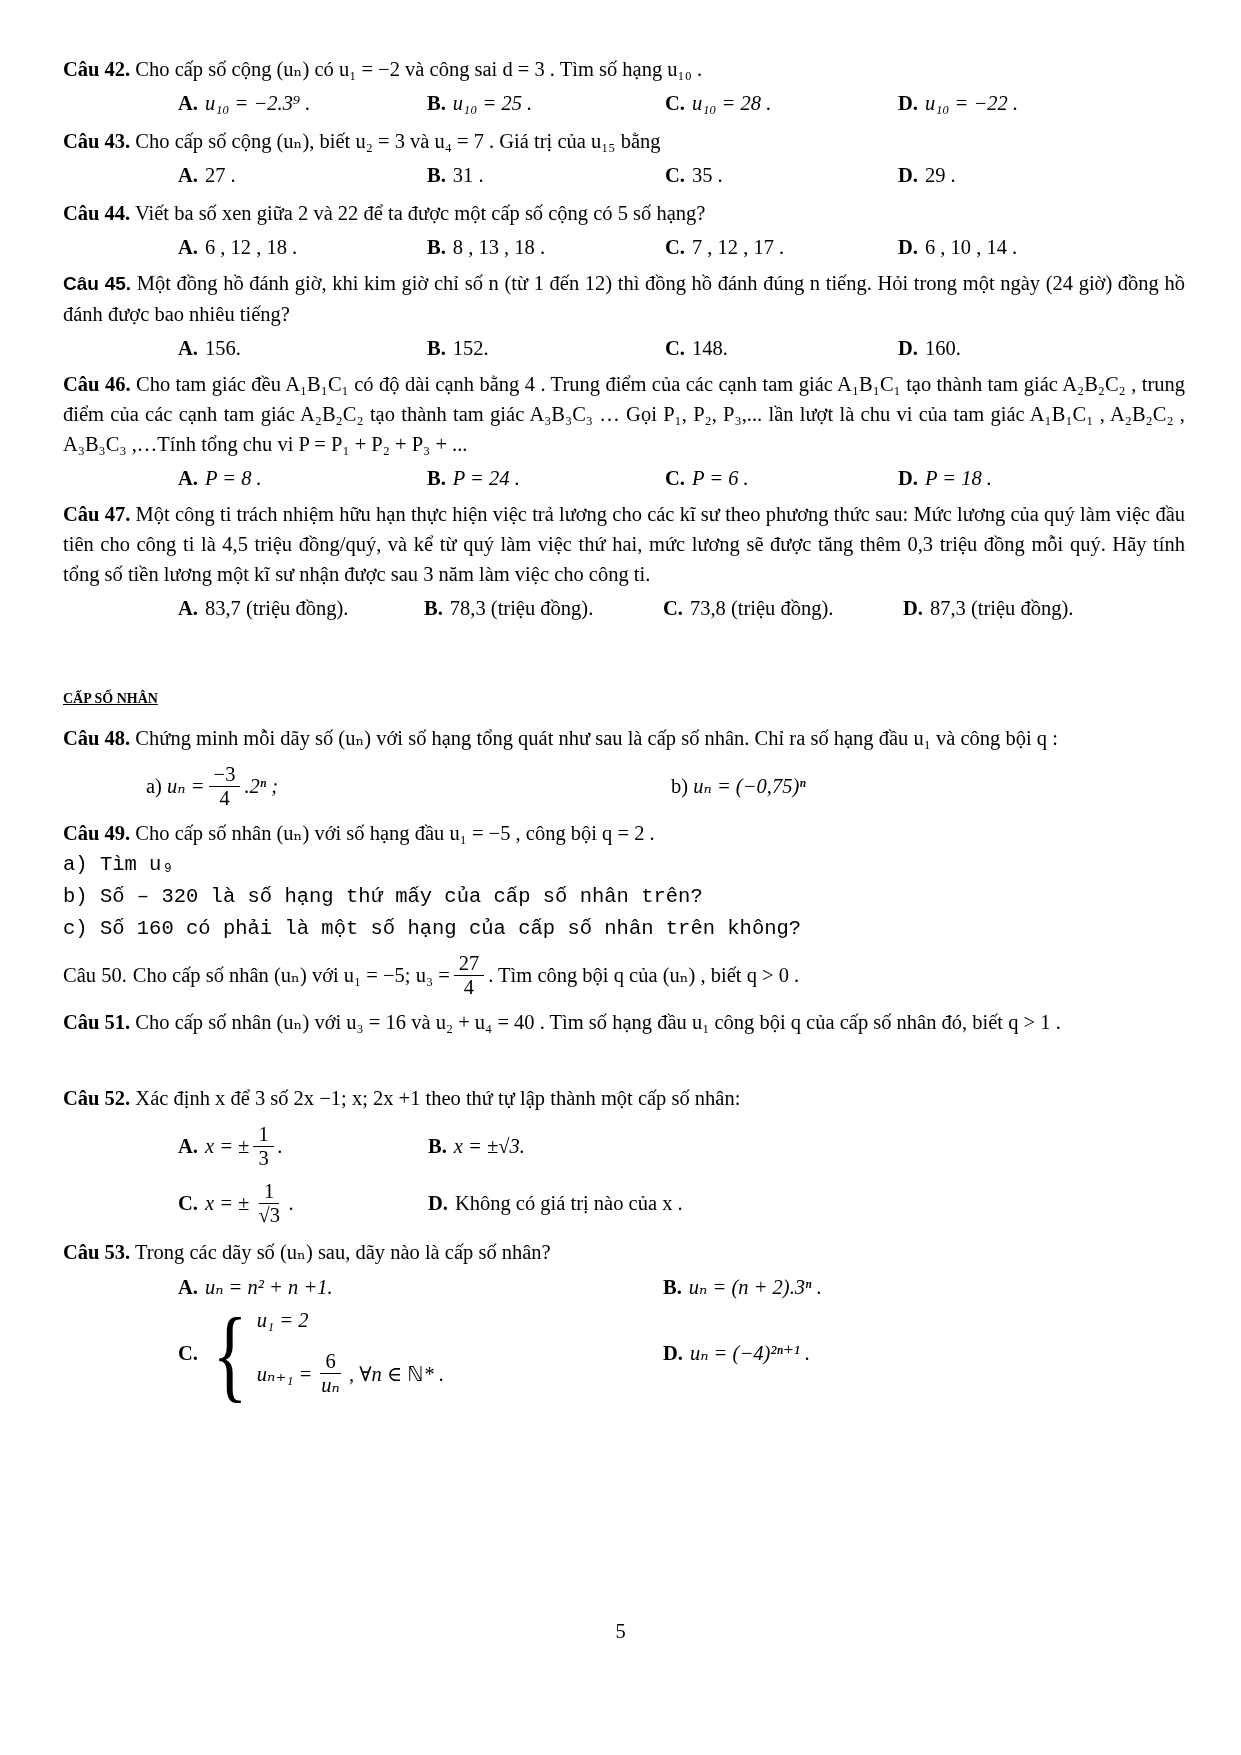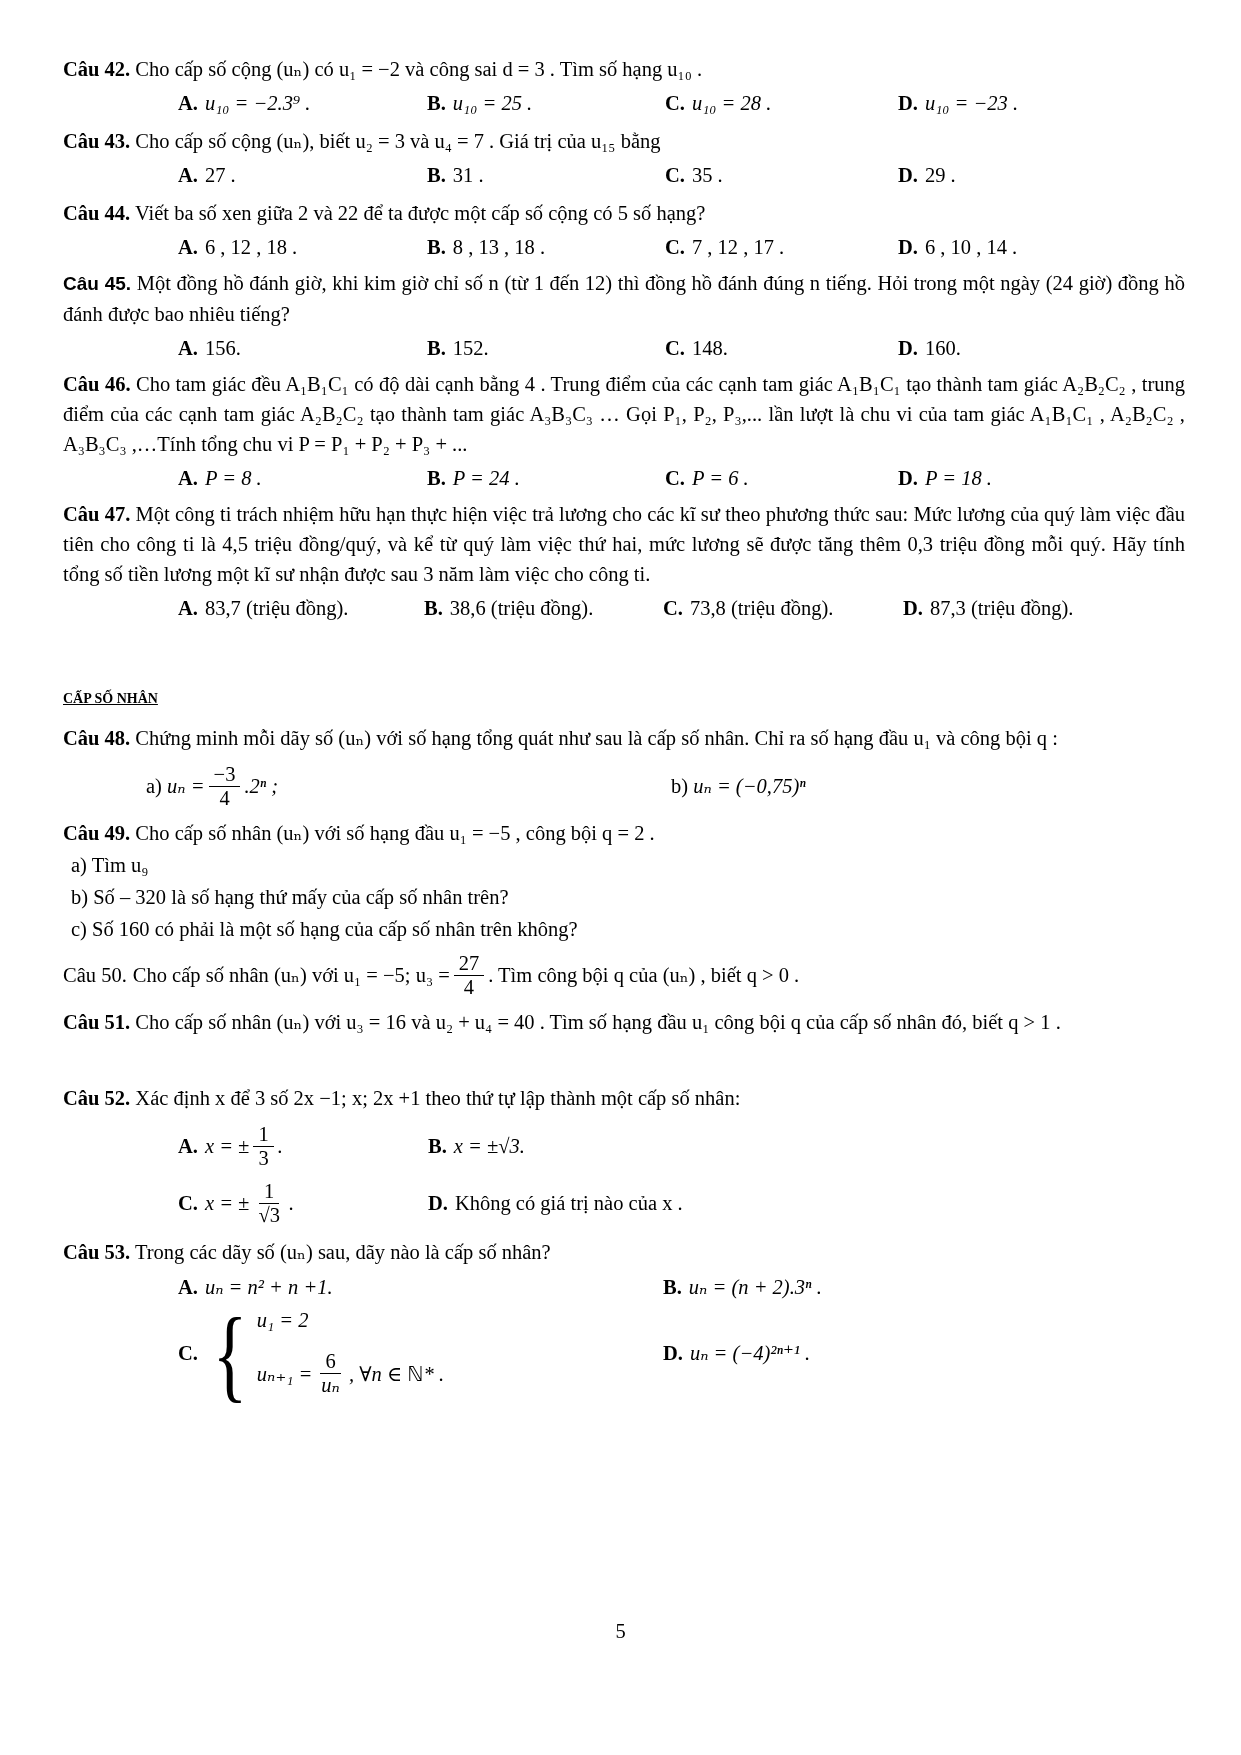--- a/index.html
+++ b/index.html
@@ -51,21 +51,21 @@
   .section-heading span { text-decoration: underline; }
   .subitems {
     display: grid;
     grid-template-columns: 525px auto;
     margin: 10px 0 8px 83px;
     line-height: 30px;
     align-items: center;
   }
   .tallrow { display: flex; align-items: center; margin: 8px 0; line-height: 30px; }
   .tallrow .lead-label { font-weight: normal; margin-right: 6px; }
-  .sub-line { margin: 2px 8px; line-height: 30px; }
+  .sub-line { margin: 2px 0; line-height: 30px; font-family: Liberation Mono, monospace; }
   .gap40 { margin-top: 46px; }
   .cases-wrap { display: inline-flex; align-items: center; }
   .brace {
     font-size: 104px;
     font-weight: 400;
     line-height: 0.9;
     transform: scaleX(0.7);
     margin-right: 2px;
   }
   .cases { display: inline-flex; flex-direction: column; gap: 18px; }
@@ -85,21 +85,21 @@
 <body>
 
 <div class="page">
 
   <div>
     <p class="qtext"><b class="qlabel">Câu 42.</b> <span>Cho cấp số cộng (uₙ) có u₁ = −2 và công sai d = 3 . Tìm số hạng u₁₀ .</span></p>
     <div class="opts cols4">
       <span class="opt"><b>A.</b><span class="math">u₁₀ = −2.3⁹ .</span></span>
       <span class="opt"><b>B.</b><span class="math">u₁₀ = 25 .</span></span>
       <span class="opt"><b>C.</b><span class="math">u₁₀ = 28 .</span></span>
-      <span class="opt"><b>D.</b><span class="math">u₁₀ = −23 .</span></span>
+      <span class="opt"><b>D.</b><span class="math">u₁₀ = −22 .</span></span>
     </div>
   </div>
 
   <div>
     <p class="qtext mt2"><b class="qlabel">Câu 43.</b> <span>Cho cấp số cộng (uₙ), biết u₂ = 3 và u₄ = 7 . Giá trị của u₁₅ bằng</span></p>
     <div class="opts cols4">
       <span class="opt"><b>A.</b><span>27 .</span></span>
       <span class="opt"><b>B.</b><span>31 .</span></span>
       <span class="opt"><b>C.</b><span>35 .</span></span>
       <span class="opt"><b>D.</b><span>29 .</span></span>
@@ -133,21 +133,21 @@
       <span class="opt"><b>B.</b><span class="math">P = 24 .</span></span>
       <span class="opt"><b>C.</b><span class="math">P = 6 .</span></span>
       <span class="opt"><b>D.</b><span class="math">P = 18 .</span></span>
     </div>
   </div>
 
   <div>
     <p class="qtext mt4"><b class="qlabel">Câu 47.</b> <span>Một công ti trách nhiệm hữu hạn thực hiện việc trả lương cho các kĩ sư theo phương thức sau: Mức lương của quý làm việc đầu tiên cho công ti là 4,5 triệu đồng/quý, và kể từ quý làm việc thứ hai, mức lương sẽ được tăng thêm 0,3 triệu đồng mỗi quý. Hãy tính tổng số tiền lương một kĩ sư nhận được sau 3 năm làm việc cho công ti.</span></p>
     <div class="opts" style="grid-template-columns: 246px 239px 240px auto;">
       <span class="opt"><b>A.</b><span>83,7 (triệu đồng).</span></span>
-      <span class="opt"><b>B.</b><span>38,6 (triệu đồng).</span></span>
+      <span class="opt"><b>B.</b><span>78,3 (triệu đồng).</span></span>
       <span class="opt"><b>C.</b><span>73,8 (triệu đồng).</span></span>
       <span class="opt"><b>D.</b><span>87,3 (triệu đồng).</span></span>
     </div>
   </div>
 
   <div class="section-heading"><span>CẤP SỐ NHÂN</span></div>
 
   <div>
     <p class="qtext"><b class="qlabel">Câu 48.</b> <span>Chứng minh mỗi dãy số (uₙ) với số hạng tổng quát như sau là cấp số nhân. Chỉ ra số hạng đầu u₁ và công bội q :</span></p>
     <div class="subitems">

